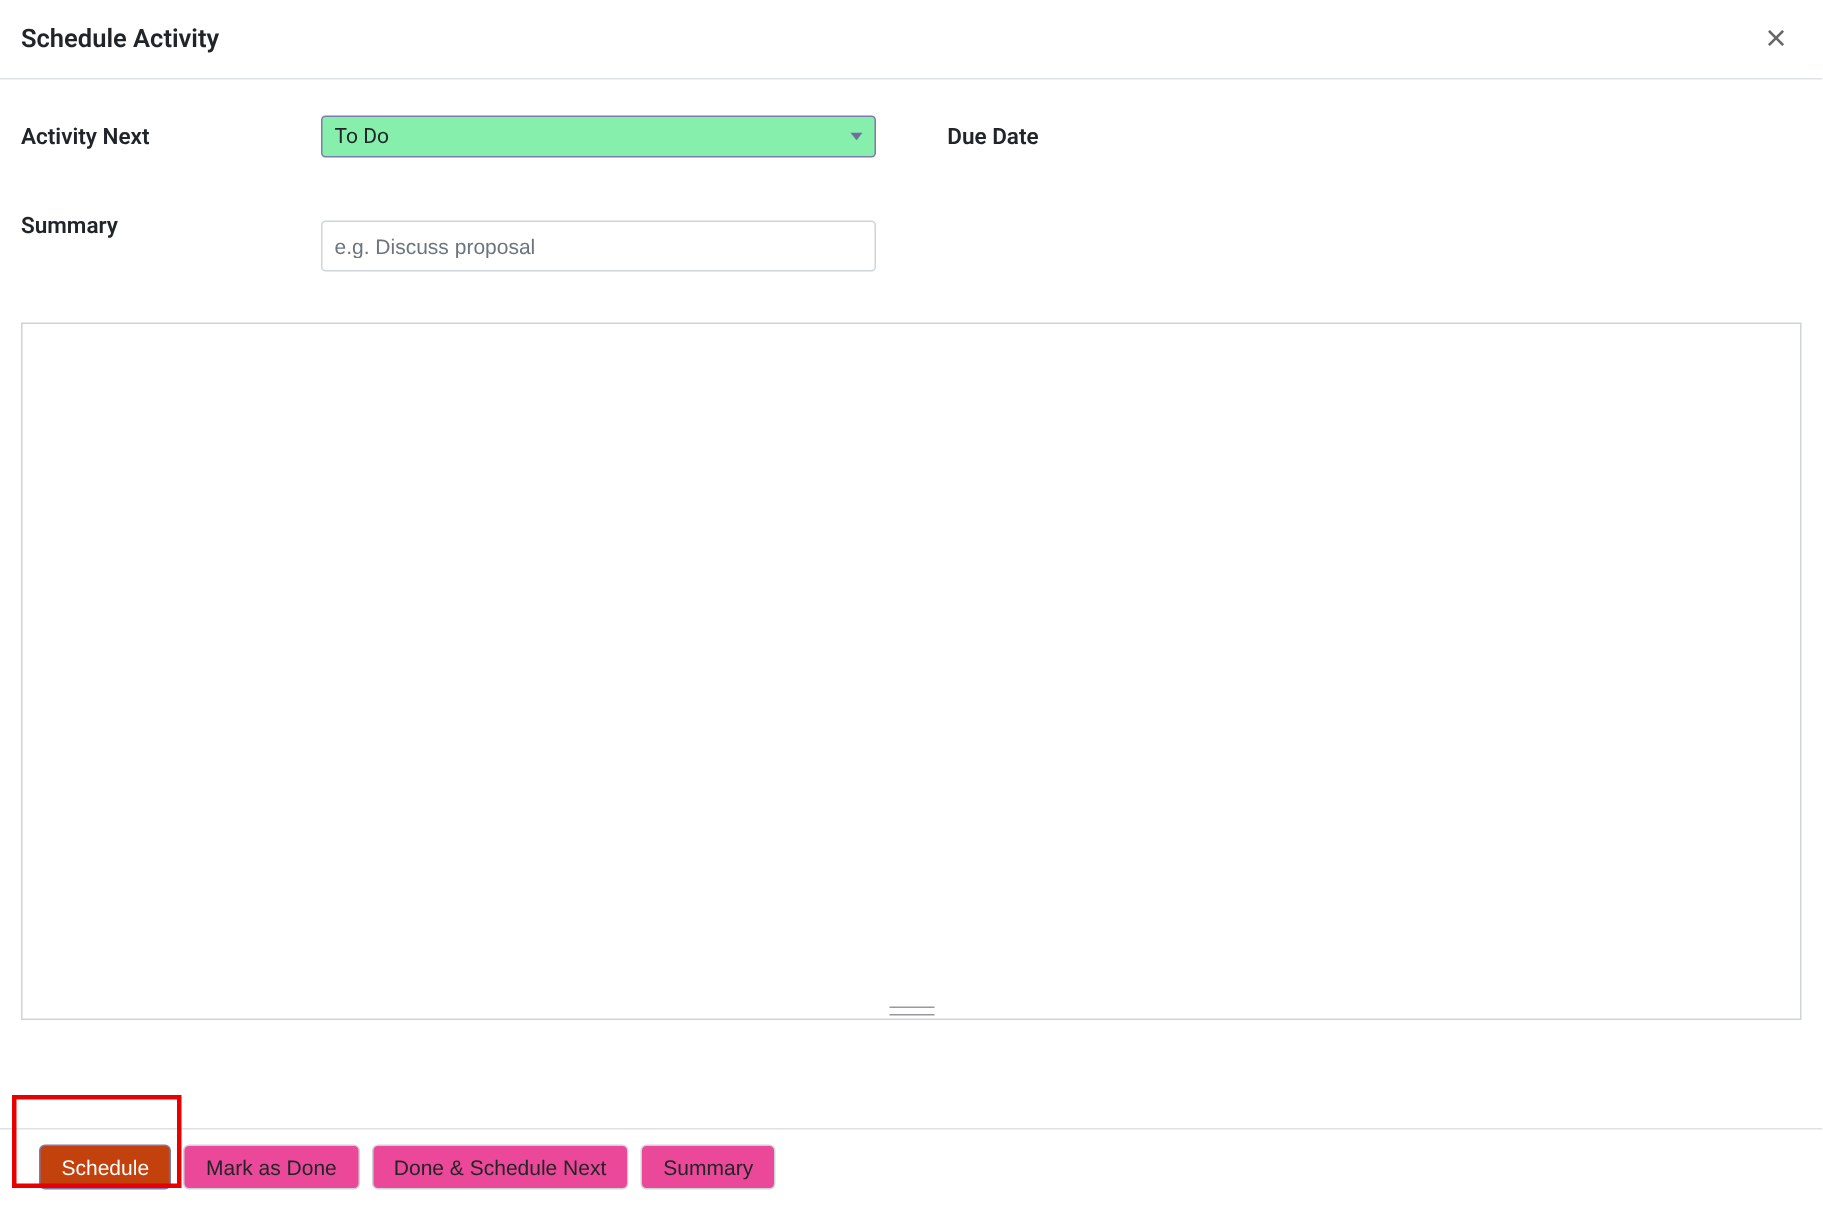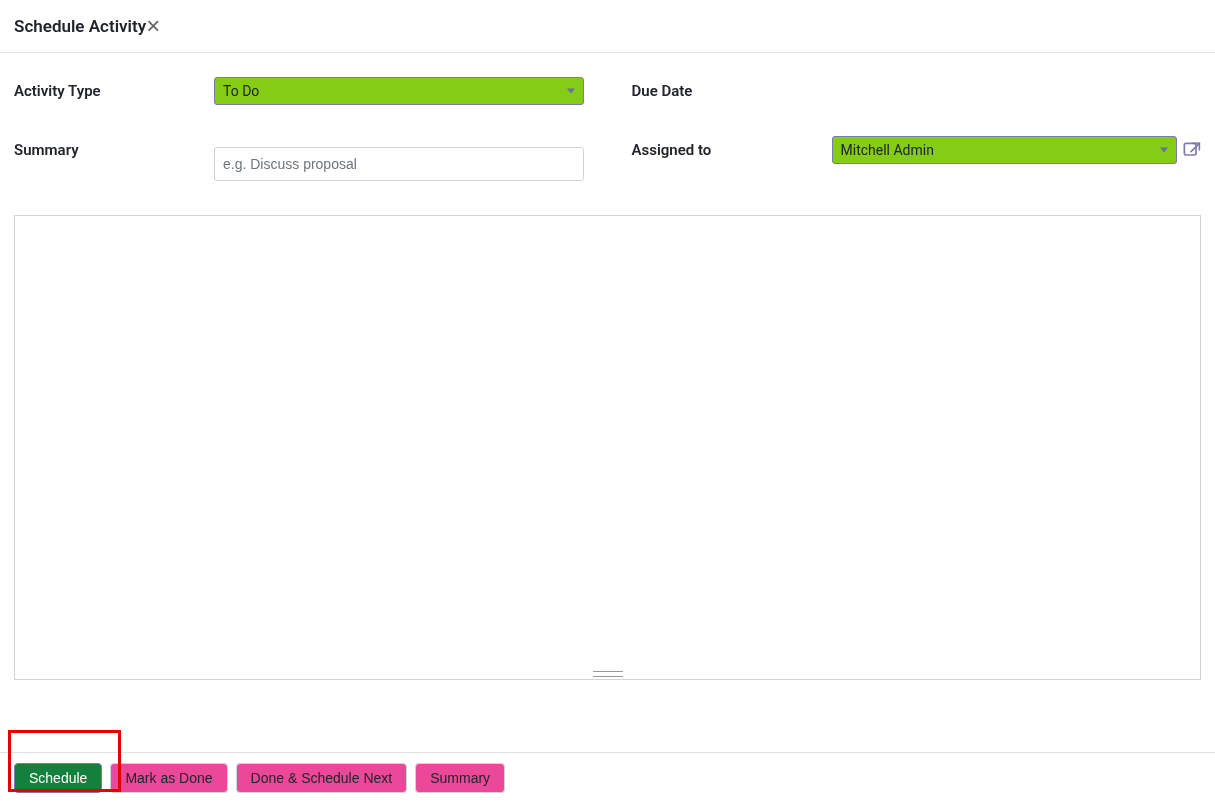--- a/index.html
+++ b/index.html
@@ -11,20 +11,21 @@
       font-family: -apple-system, BlinkMacSystemFont, "Segoe UI", Roboto, "Helvetica Neue", Arial, sans-serif;
       font-size: 14px;
       color: #212529;
       background: #fff;
       width: 1215px;
       height: 803px;
       position: relative;
     }
     .modal-header {
       display: flex;
+      justify-content: space-between;
       align-items: center;
       padding: 14px 24px 14px 14px;
       border-bottom: 1px solid #dee2e6;
     }
     .modal-title {
       font-size: 17px;
       font-weight: 600;
       color: #212529;
     }
     .close-btn {
@@ -58,21 +59,21 @@
     }
     .form-control-wrap {
       flex: 1;
       display: flex;
       align-items: center;
       gap: 4px;
     }
     .form-select {
       flex: 1;
       width: 100%;
-      background: #84cc16;
+      background: #86efac;
       border: 1px solid #7c7bad;
       border-radius: 3px;
       padding: 4px 28px 4px 8px;
       font-size: 14px;
       color: #212529;
       position: relative;
       height: 28px;
       display: flex;
       align-items: center;
       cursor: pointer;
@@ -145,23 +146,24 @@
     .btn {
       padding: 6px 14px;
       border-radius: 4px;
       font-size: 14px;
       cursor: pointer;
       border: 1px solid #ced4da;
       background: #ec4899;
       color: #212529;
     }
     .btn-primary {
-      background: #15803d;
+      background: #c2410c;
       border-color: #7c7bad;
       color: #fff;
+      margin-left: 12px;
     }
     .highlight-box {
       position: absolute;
       border: 3px solid #e60000;
       pointer-events: none;
       z-index: 10;
     }
   </style>
 </head>
 <body>
@@ -170,54 +172,39 @@
   <div class="modal-title">Schedule Activity</div>
   <button class="close-btn">
     <span>×</span>
   </button>
 </div>
 
 <div class="modal-body">
   <div class="form-grid">
 
     <div class="form-row">
-      <div class="form-label">Activity Type</div>
+      <div class="form-label">Activity Next</div>
       <div class="form-control-wrap">
         <div class="form-select">
           <span>To Do</span>
         </div>
       </div>
     </div>
 
     <div class="form-row">
       <div class="form-label">Due Date</div>
     </div>
 
     <div class="form-row">
       <div class="form-label">Summary</div>
       <div class="form-control-wrap">
         <input class="form-input" type="text" placeholder="e.g. Discuss proposal" style="">
       </div>
     </div>
 
-    <div class="form-row">
-      <div class="form-label">Assigned to</div>
-      <div class="form-control-wrap">
-        <div class="form-select">
-          <span>Mitchell Admin</span>
-        </div>
-        <span class="external-link-icon">
-          <svg width="20" height="20" viewBox="0 0 24 24" fill="none" stroke="currentColor" stroke-width="2">
-            <rect x="4" y="4" width="14" height="14" rx="2"></rect>
-            <path d="M14 4 L22 4 L22 12" stroke-linecap="round"></path>
-            <path d="M22 4 L12 14" stroke-linecap="round"></path>
-          </svg>
-        </span>
-      </div>
-    </div>
 
   </div>
 
   <div class="editor-area">
     <div class="editor-resize">
       <div class="editor-resize-line"></div>
       <div class="editor-resize-line"></div>
     </div>
   </div>
 </div>

